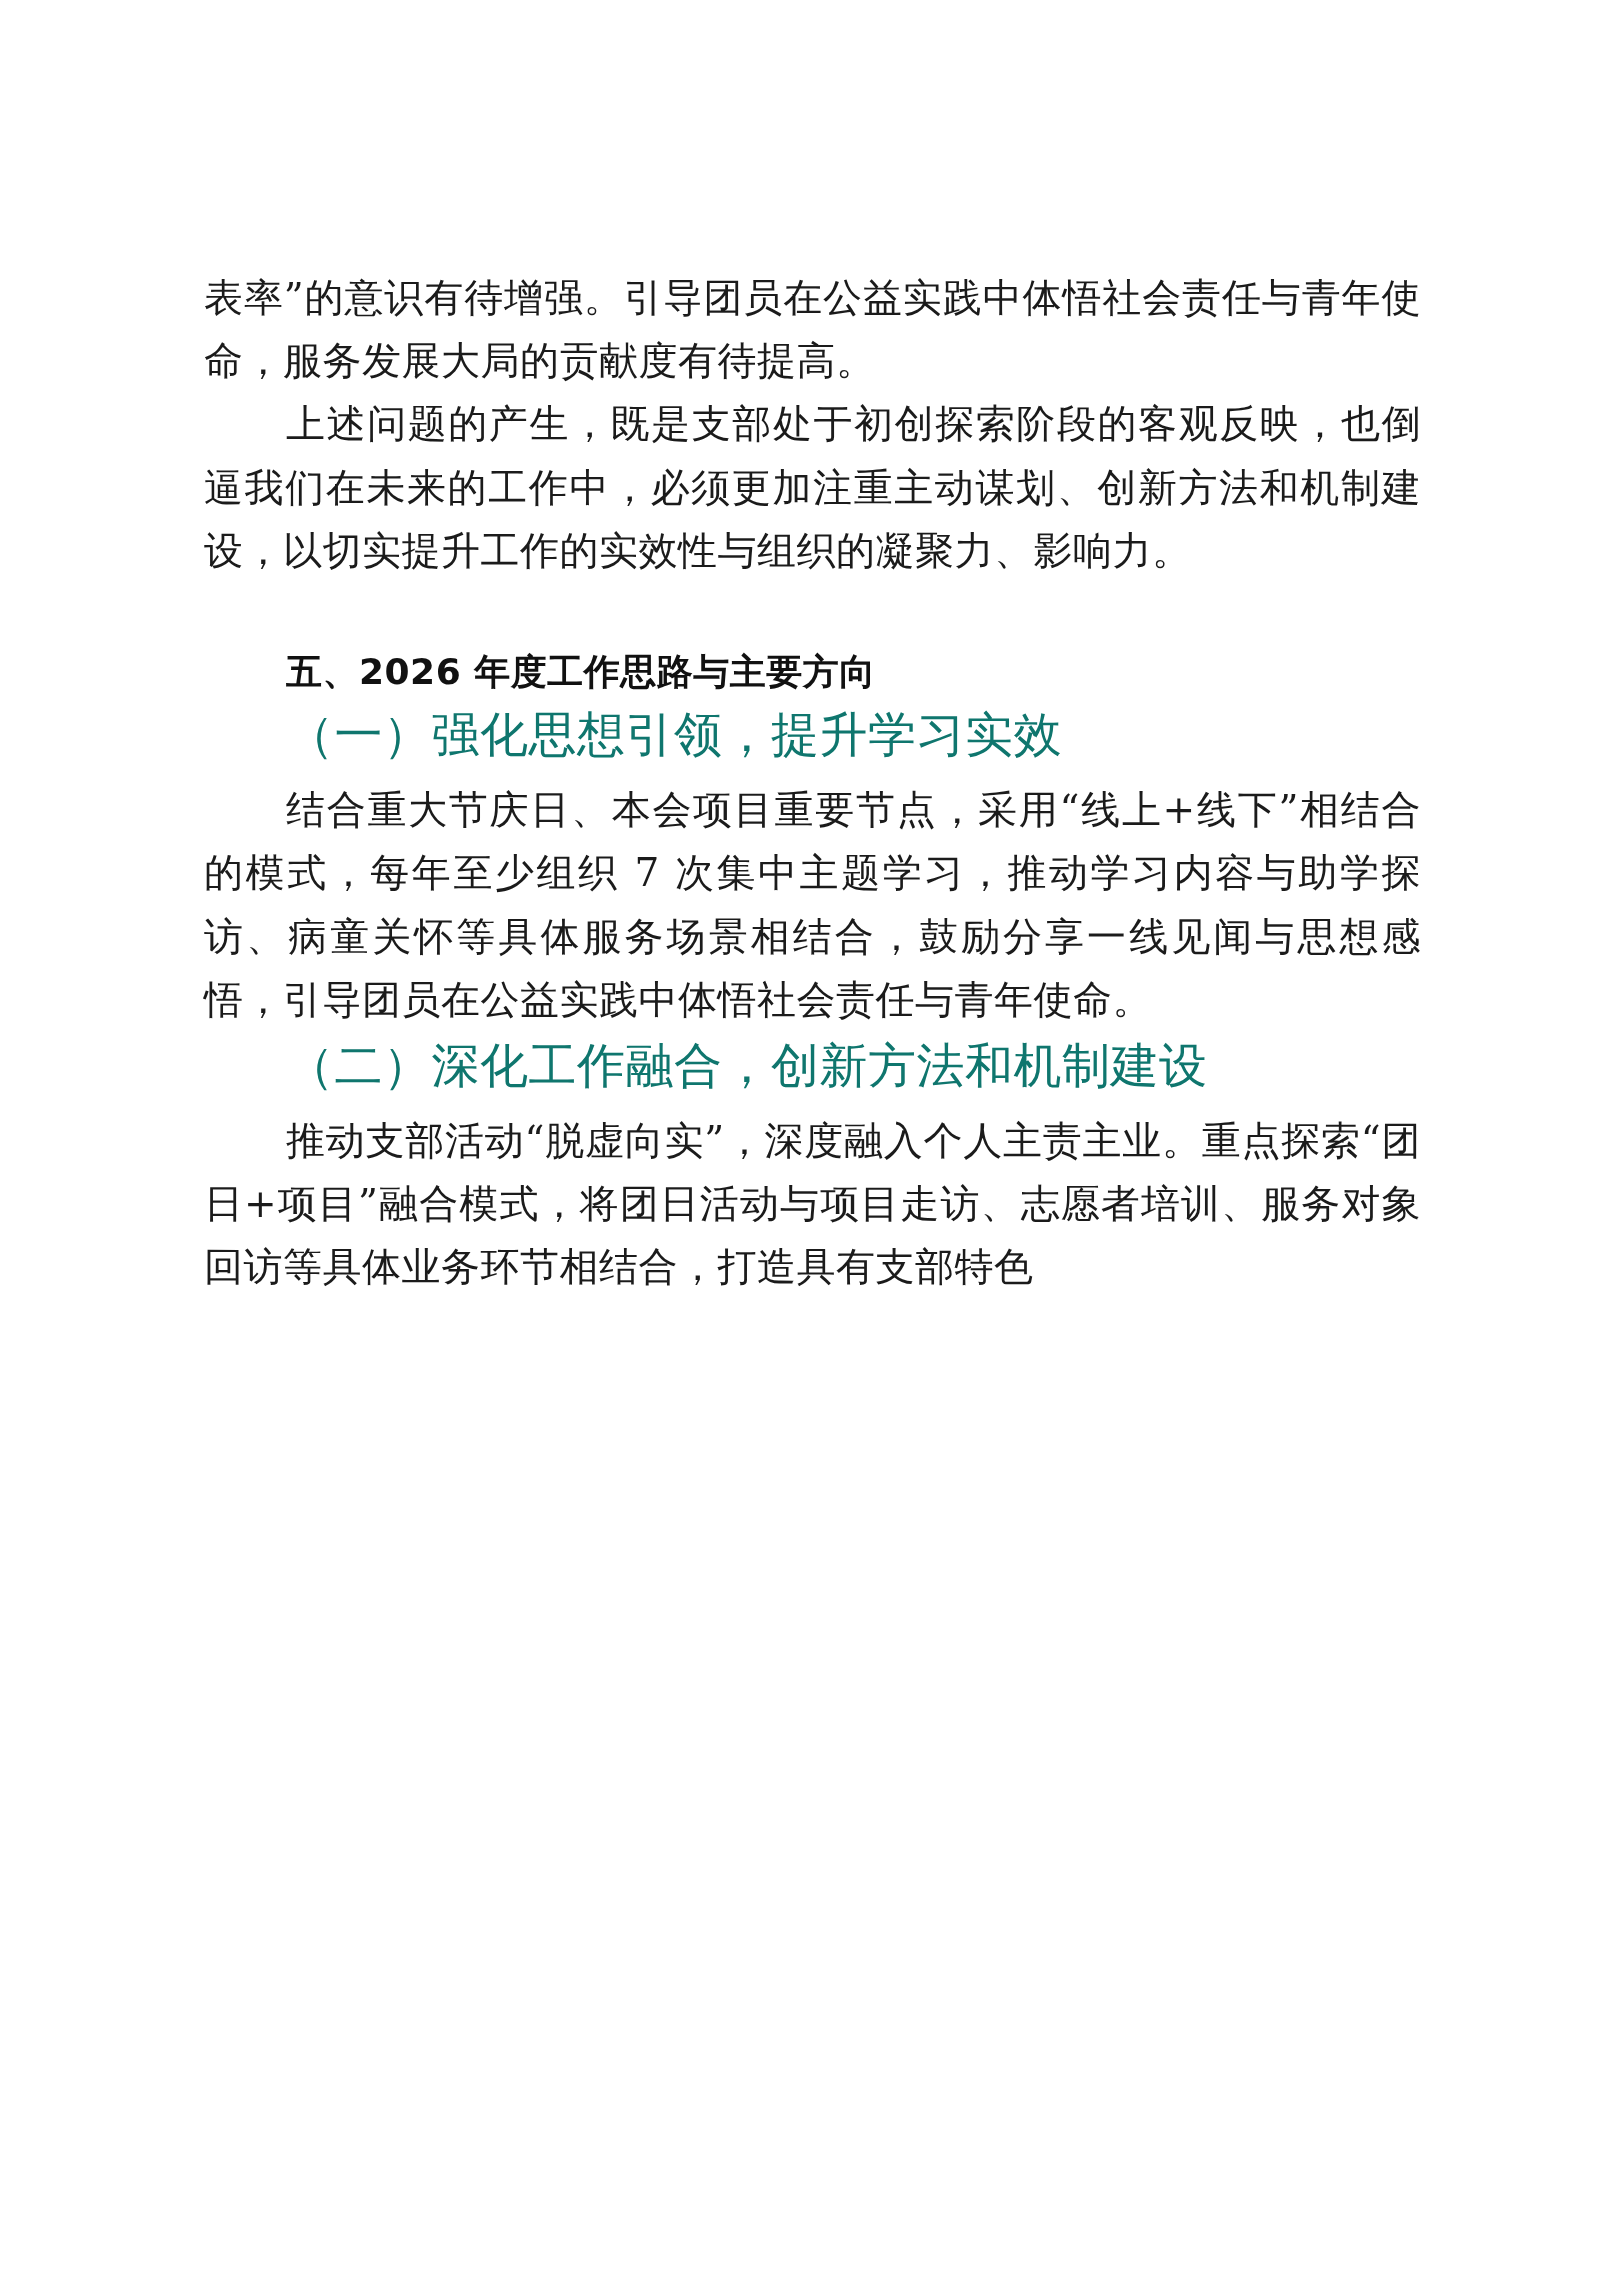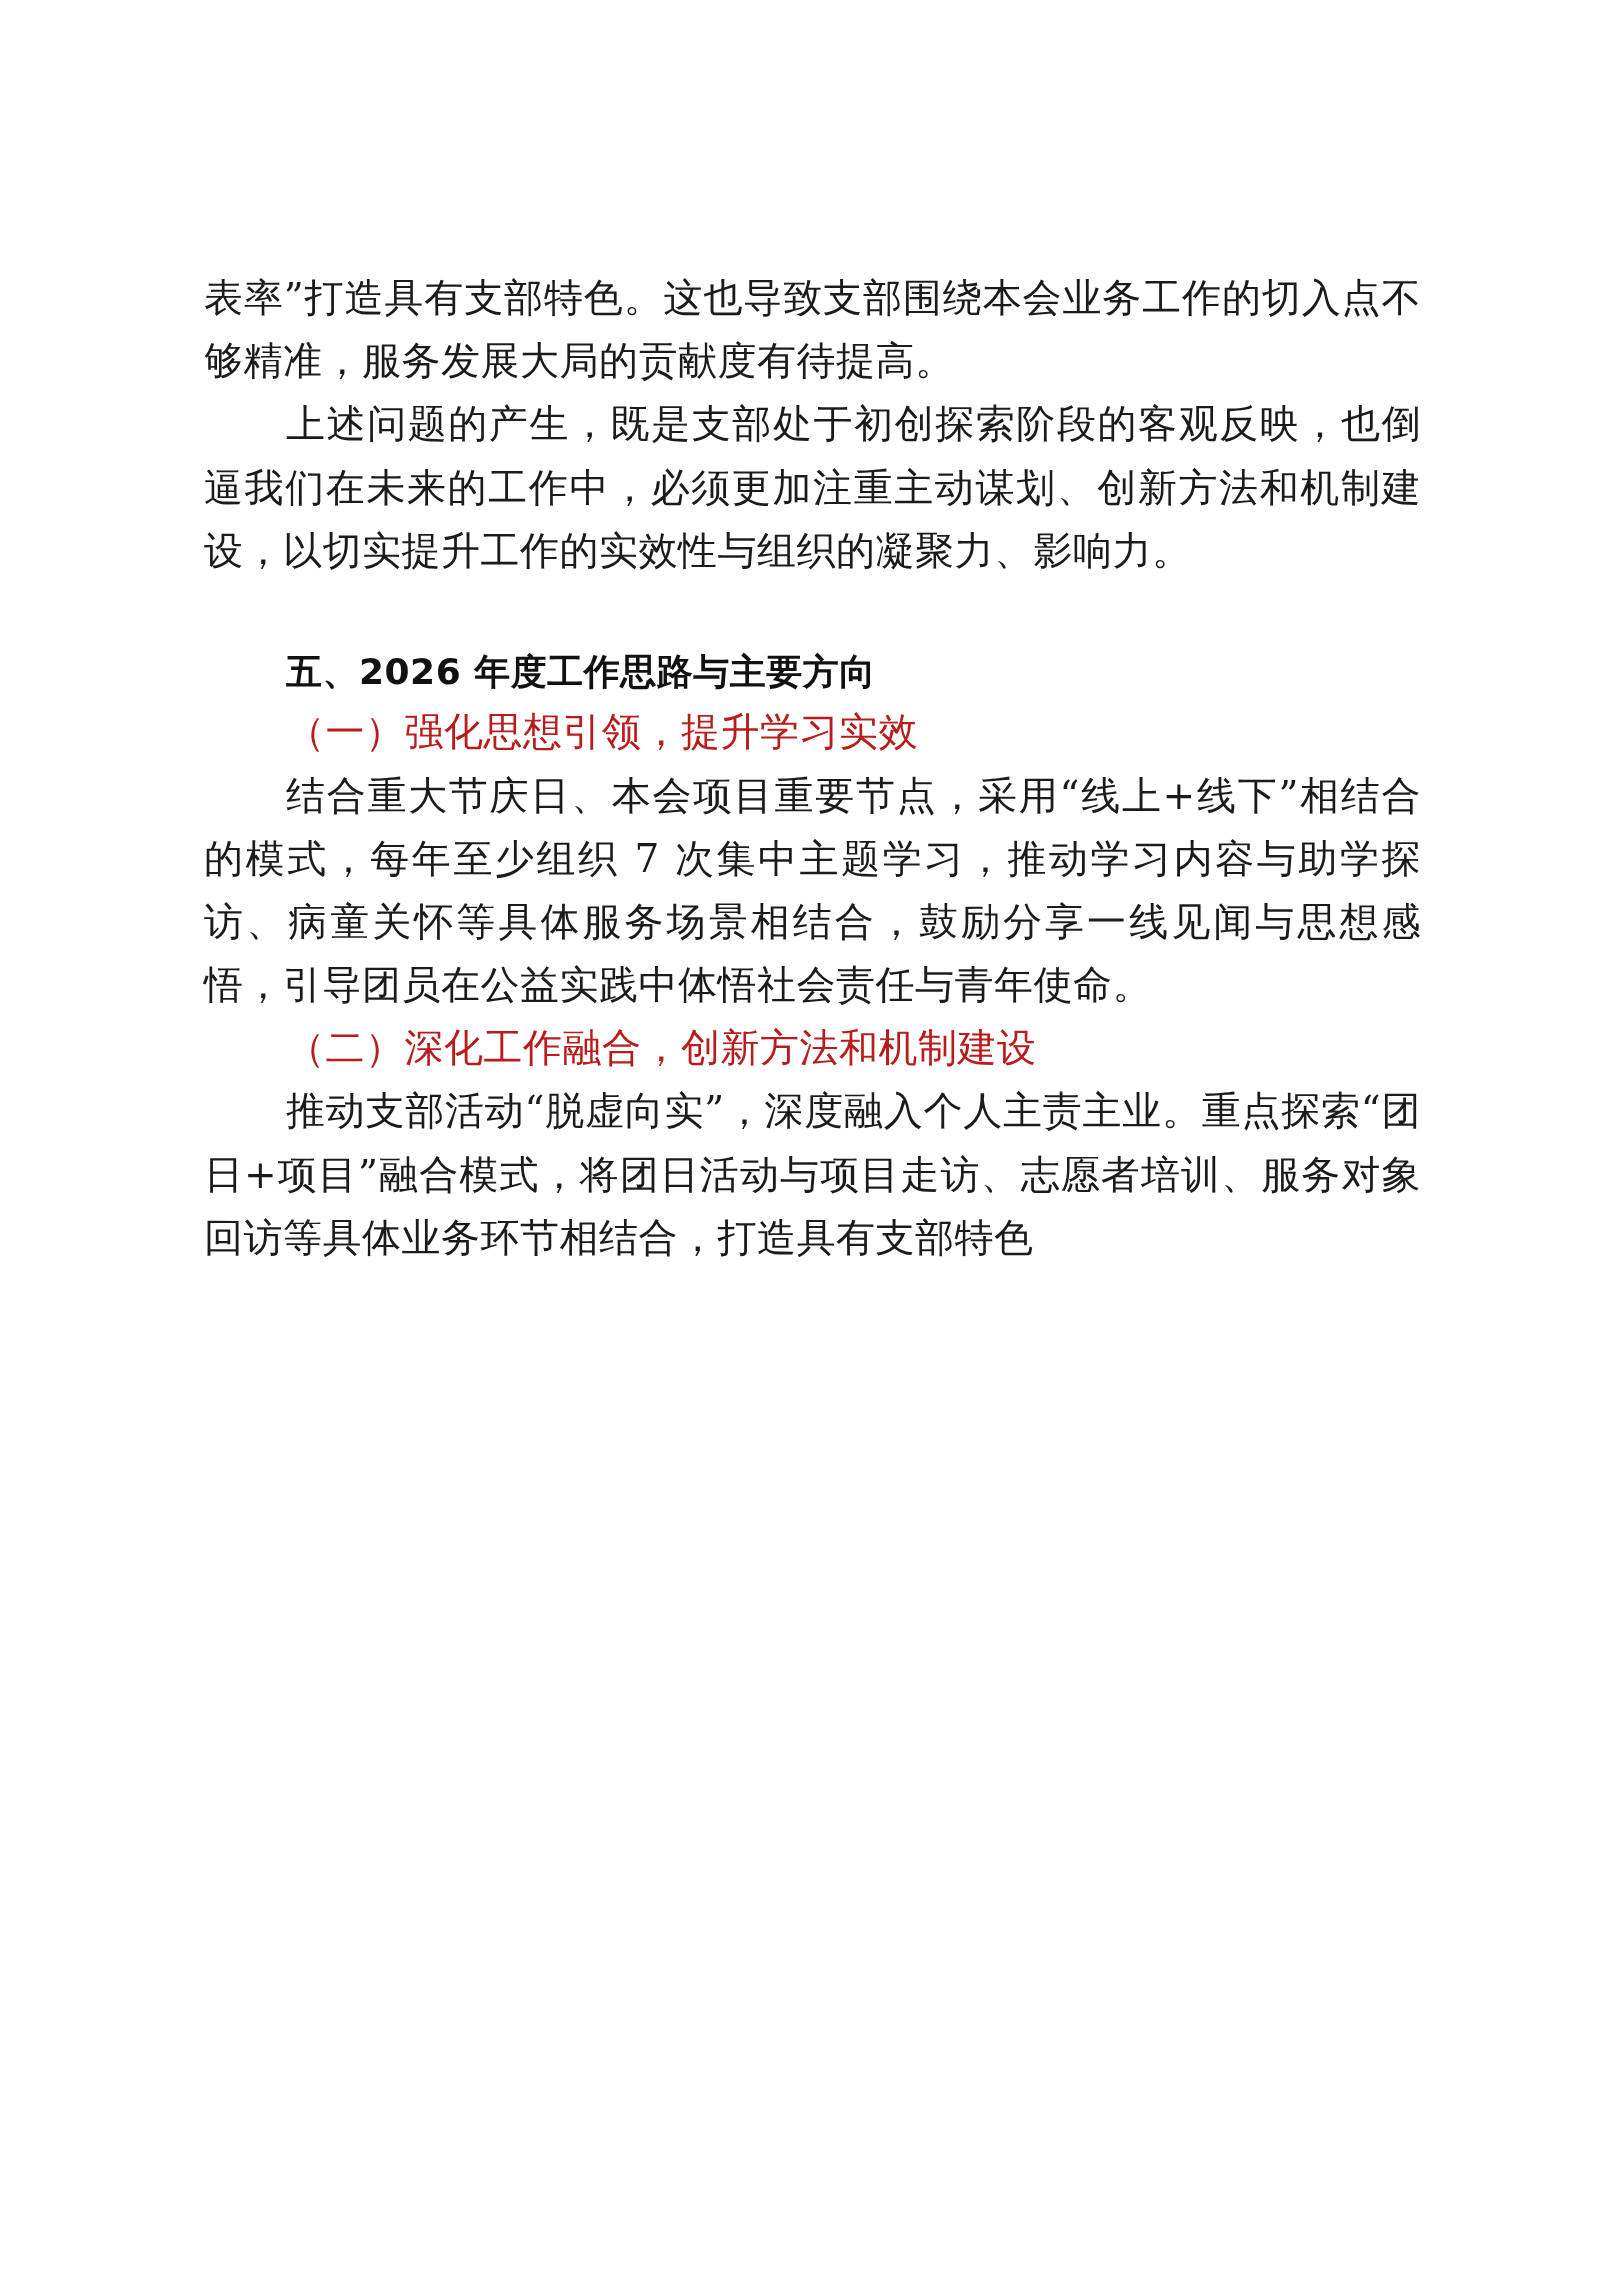--- a/index.html
+++ b/index.html
@@ -41,26 +41,26 @@
     font-size: 36px;
     line-height: 1.6;
     color: #111111;
     font-weight: bold;
     text-indent: 82px;
     margin: 0;
     font-family: "DejaVu Sans", "Liberation Sans", sans-serif;
     letter-spacing: 0.5px;
   }
   .subheading {
-    font-size: 39px;
+    font-size: 48px;
     line-height: 1.62;
-    color: #b91c1c;
+    color: #0f766e;
     text-indent: 82px;
     margin: 0;
-    font-family: Liberation Serif, serif;
+    font-family: Liberation Mono, monospace;
     letter-spacing: 0.5px;
   }
   .gap-section {
     height: 61px;
   }
   .footer {
     position: absolute;
     left: 0;
     right: 0;
     bottom: 91px;
@@ -71,21 +71,21 @@
     font-family: "DejaVu Serif", "Liberation Serif", serif;
   }
 </style>
 </head>
 <body>
 
 <div class="page">
 
   <div class="content">
 
-    <p class="para">表率”打造具有支部特色。这也导致支部围绕本会业务工作的切入点不够精准，服务发展大局的贡献度有待提高。</p>
+    <p class="para">表率”的意识有待增强。引导团员在公益实践中体悟社会责任与青年使命，服务发展大局的贡献度有待提高。</p>
 
     <p class="para indent">上述问题的产生，既是支部处于初创探索阶段的客观反映，也倒逼我们在未来的工作中，必须更加注重主动谋划、创新方法和机制建设，以切实提升工作的实效性与组织的凝聚力、影响力。</p>
 
     <div class="gap-section"></div>
 
     <p class="heading">五、2026 年度工作思路与主要方向</p>
 
 
     <p class="subheading">（一）强化思想引领，提升学习实效</p>
 

